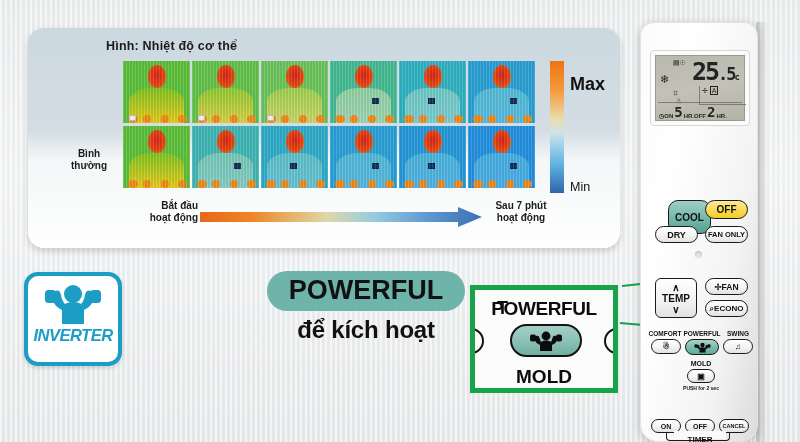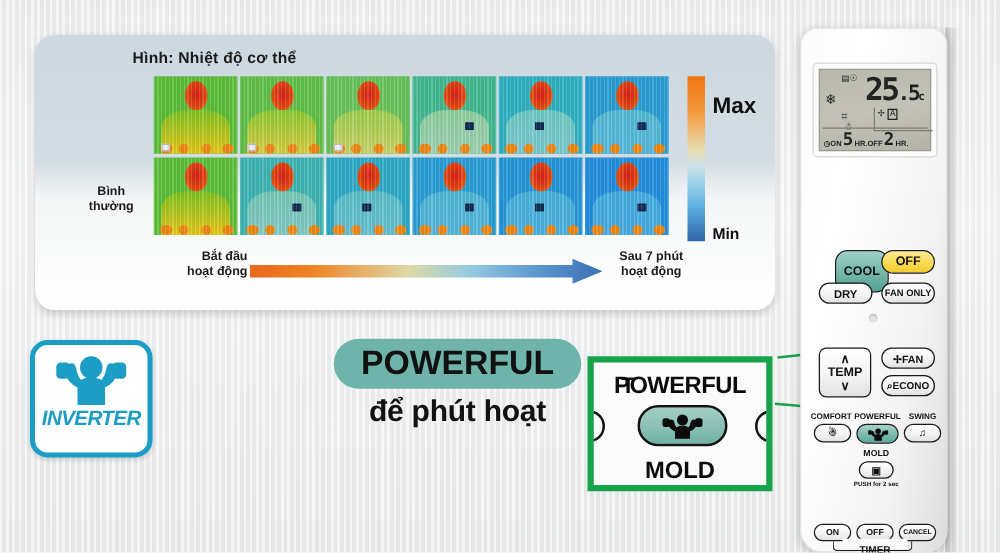--- a/index.html
+++ b/index.html
@@ -71,21 +71,21 @@
 
   
   #time-arrow { position: absolute; left: 172px; top: 179px; width: 282px; height: 20px; }
 
   
   #scale-bar {
     position: absolute; left: 522px; top: 33px; width: 14px; height: 132px;
     background: linear-gradient(180deg, #ef7413 0%, #f39a3c 22%, #eadcae 44%, #cfe3e8 54%, #9ed2ea 64%, #5aaede 80%, #2f64a8 100%);
   }
   #scale-max { position: absolute; left: 542px; top: 46px; font-size: 18px; font-weight: bold; color: #111; text-align: right; }
-  #scale-min { position: absolute; left: 542px; top: 152px; font-size: 12.5px; font-weight: bold; color: #111; }
+  #scale-min { position: absolute; left: 542px; top: 152px; font-size: 12.5px; font-weight: normal; color: #111; }
 
   
   #inverter-badge {
     position: absolute; left: 24px; top: 272px; width: 98px; height: 94px;
     border-radius: 14px; background: #ffffff;
     border: 4px solid #1b9dc6; box-shadow: 0 2px 4px rgba(0,0,0,.15);
     display: flex; flex-direction: column; align-items: center; justify-content: flex-start;
     padding-top: 7px;
   }
   #inverter-text {
@@ -416,21 +416,21 @@
       <path d="M42 27 Q49 24 52 16 Q53 10 49 8 Q44 6 43 12 Q42 18 39 21 Z"></path>
       <rect x="3" y="7" width="11" height="13" rx="3.5"></rect>
       <rect x="48" y="7" width="11" height="13" rx="3.5"></rect>
     </g>
   </svg>
   <div id="inverter-text">INVERTER</div>
 </div>
 
 <div id="callout">
   <div id="callout-pill">POWERFUL</div>
-  <div id="callout-line3">để phút hoạt</div>
+  <div id="callout-line3">để kích hoạt</div>
 </div>
 
 <div id="zoom-box">
   <div id="zoom-edge-t">T</div>
   <div class="zoom-side-arc" id="arc-left"></div>
   <div class="zoom-side-arc" id="arc-right"></div>
   <div id="zoom-label">POWERFUL</div>
   <div id="zoom-btn">
     <svg width="34" height="22" viewBox="0 0 34 22">
       <g fill="#0c0c0c">

